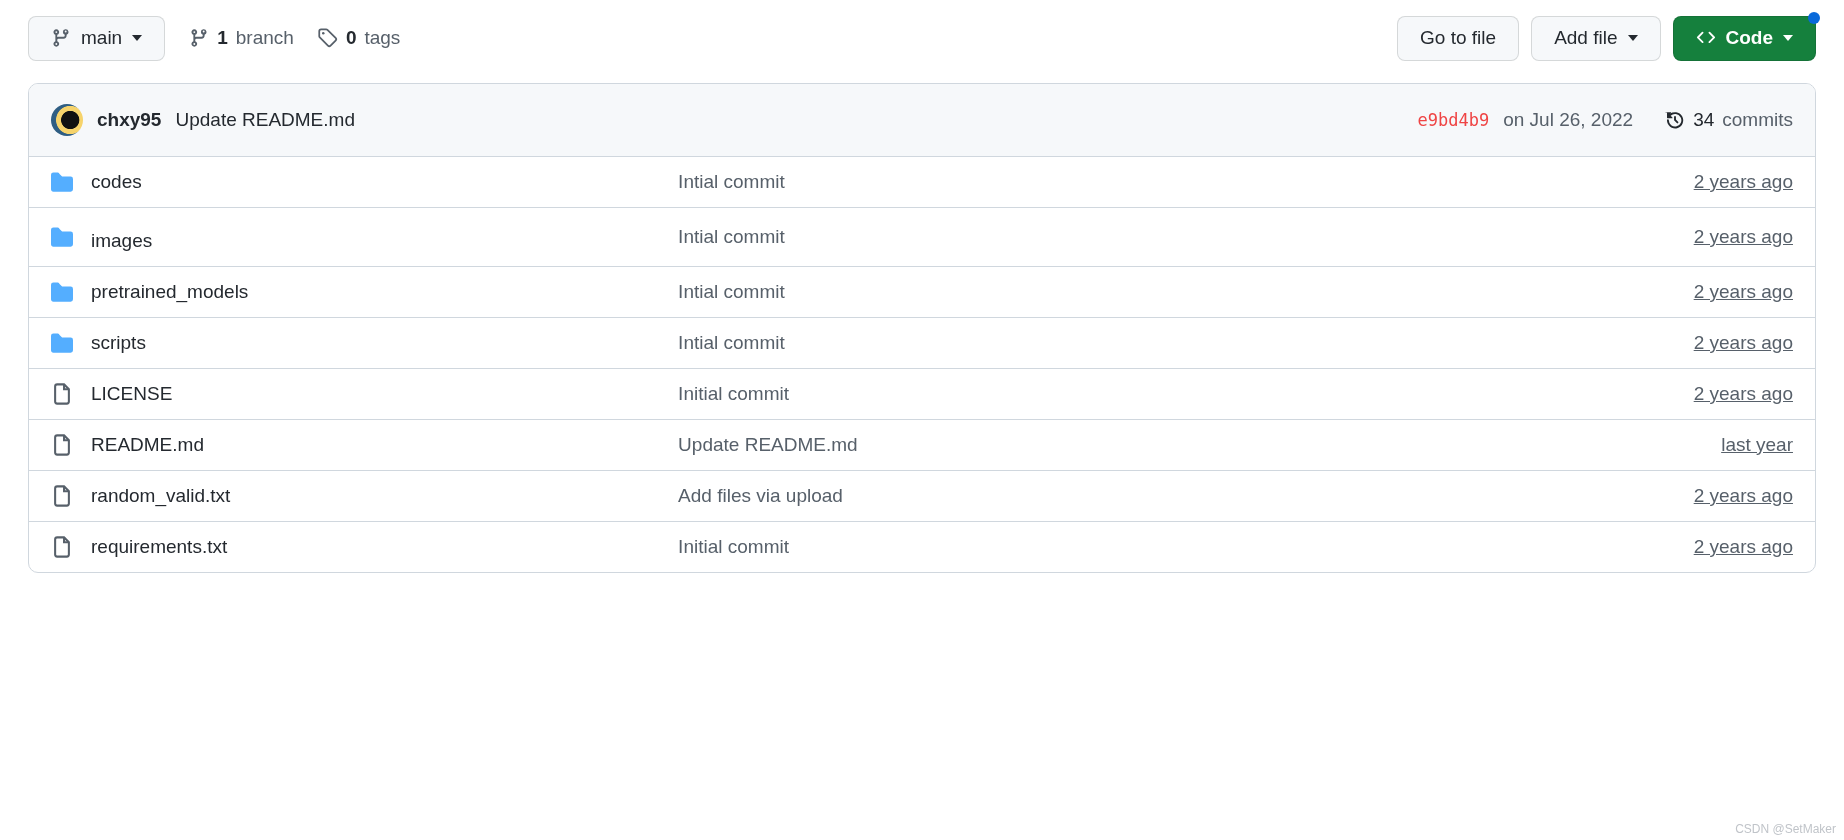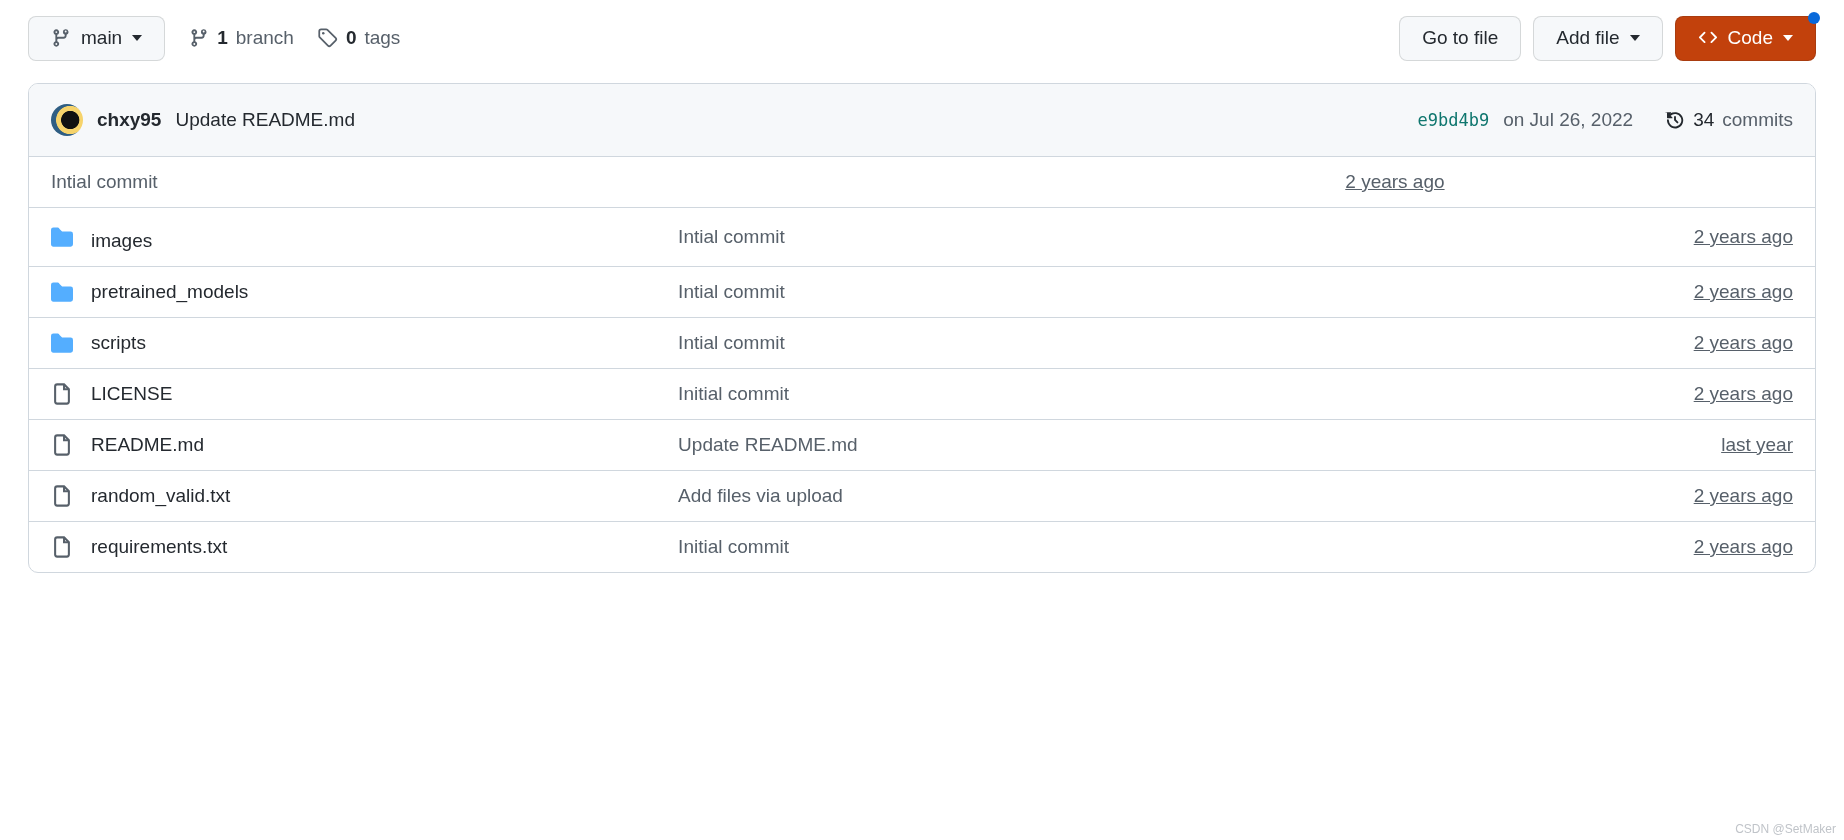--- a/index.html
+++ b/index.html
@@ -23,24 +23,24 @@
       font-size: 19px;
       font-weight: 500;
       border: 1px solid rgba(27,31,36,0.15);
       border-radius: 8px;
       background: #f6f8fa;
       color: #24292f;
       cursor: pointer;
       line-height: 1.2;
     }
     .btn.primary {
-      background: #c2410c;
+      background: #15803d;
       border-color: rgba(27,31,36,0.15);
       color: #ffffff;
-      font-weight: 400;
+      font-weight: 700;
       position: relative;
     }
     .btn.primary .notif-dot {
       position: absolute;
       right: -5px;
       top: -5px;
       width: 12px;
       height: 12px;
       background: #0969da;
       border-radius: 50%;
@@ -91,21 +91,21 @@
       flex-shrink: 0;
     }
     .panel-header .author {
       color: #24292f;
       font-weight: 700;
     }
     .panel-header .msg { color: #24292f; }
     .panel-header .spacer { flex: 1; }
     .panel-header .hash {
       font-family: ui-monospace, SFMono-Regular, Consolas, monospace;
-      color: #0f766e;
+      color: #ef4444;
       font-size: 17px;
     }
     .panel-header .commits strong { color: #24292f; font-weight: 400; }
     .row {
       display: grid;
       grid-template-columns: 36% 44% 20%;
       align-items: center;
       border-top: 1px solid #d0d7de;
       padding: 14px 22px;
       font-size: 19px;
@@ -204,20 +204,28 @@
             <path d="M8 4.75a.75.75 0 0 1 .75.75v2.19l1.72 1.72a.75.75 0 1 1-1.06 1.06l-2-2A.75.75 0 0 1 7.25 8V5.5A.75.75 0 0 1 8 4.75Z"></path>
           </svg>
       </span>
       <strong>34</strong>
       <span>commits</span>
     </span>
   </div>
 
   <div id="file-rows">
       <div class="row">
+        <div class="cell-name">
+          <span class="icon folder-icon">
+            <svg width="22" height="22" viewBox="0 0 16 16">
+              <path d="M1.75 1A1.75 1.75 0 0 0 0 2.75v10.5C0 14.216.784 15 1.75 15h12.5A1.75 1.75 0 0 0 16 13.25V5.75A1.75 1.75 0 0 0 14.25 4H8.06L6.22 2.16A1.75 1.75 0 0 0 4.98 1Z"></path>
+            </svg>
+          </span>
+          <span style="cursor: pointer;">codes</span>
+        </div>
         <div class="cell-msg">Intial commit</div>
         <div class="cell-age">2 years ago</div>
       </div>
       <div class="row">
         <div class="cell-name">
           <span class="icon folder-icon">
             <svg width="22" height="22" viewBox="0 0 16 16">
               <path d="M1.75 1A1.75 1.75 0 0 0 0 2.75v10.5C0 14.216.784 15 1.75 15h12.5A1.75 1.75 0 0 0 16 13.25V5.75A1.75 1.75 0 0 0 14.25 4H8.06L6.22 2.16A1.75 1.75 0 0 0 4.98 1Z"></path>
             </svg>
           </span>

